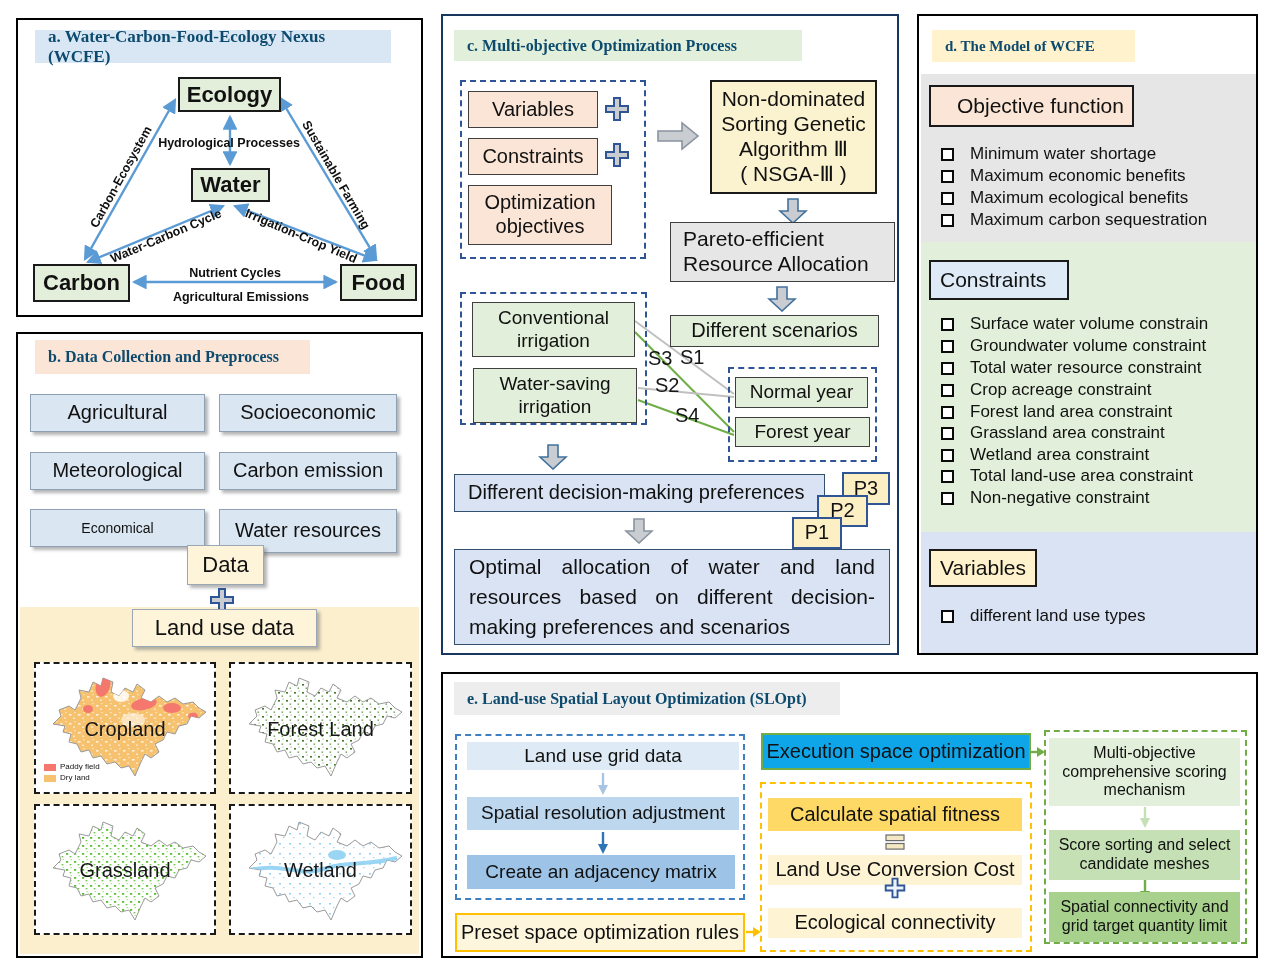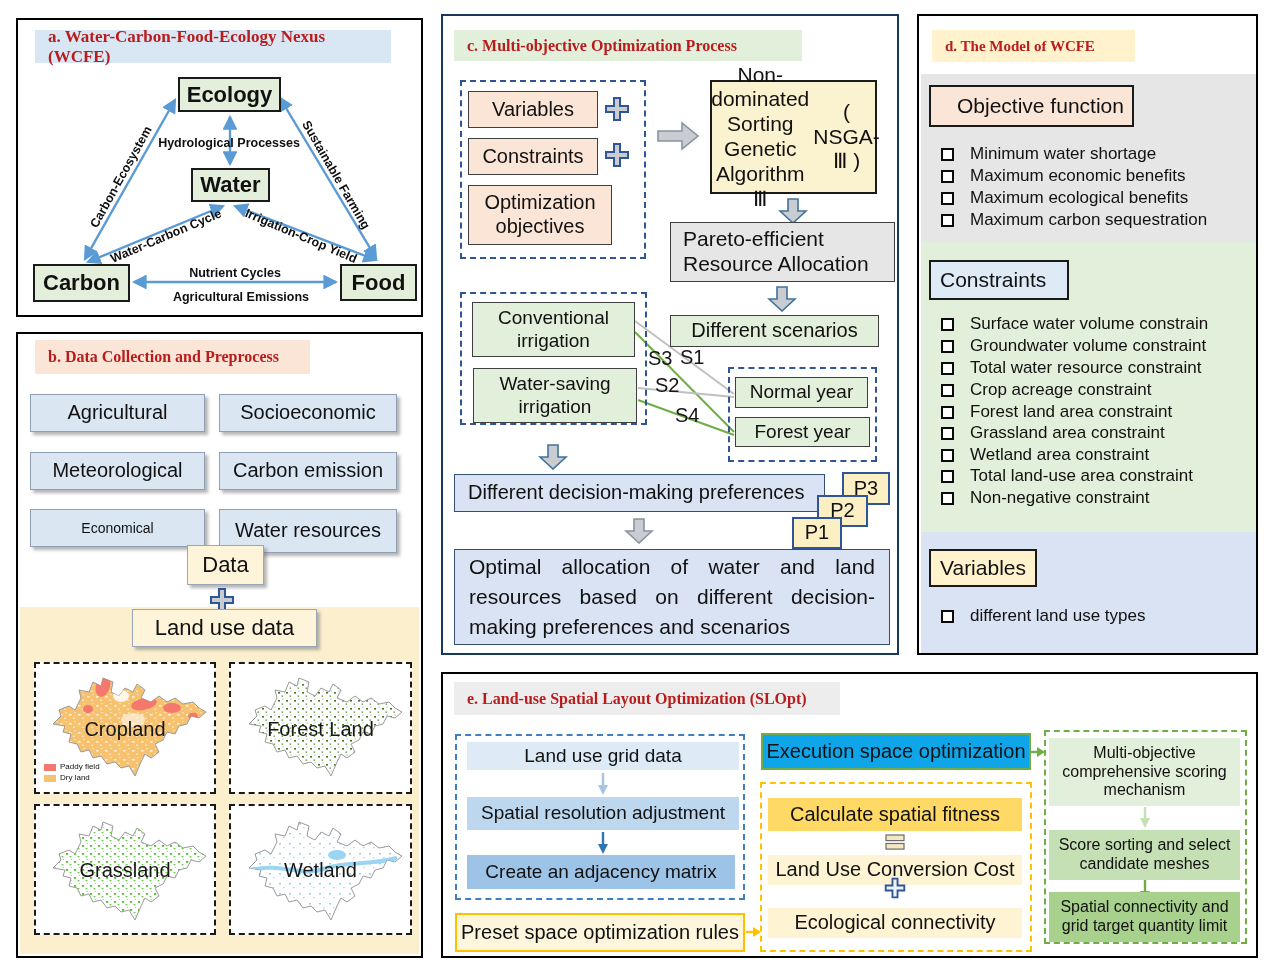--- a/index.html
+++ b/index.html
@@ -1,21 +1,21 @@
 <!DOCTYPE html>
 <html><head>
 <meta charset="utf-8">
 <style>
   html,body{margin:0;padding:0;background:#fff;}
   #canvas{position:relative;width:1267px;height:969px;background:#fff;
     font-family:"Liberation Sans",sans-serif;color:#111;overflow:hidden;}
   .abs{position:absolute;}
   .panel{position:absolute;background:#fff;border:2px solid #000;box-sizing:border-box;}
   .ptitle{position:absolute;font-family:"Liberation Serif",serif;font-weight:bold;
-    display:flex;align-items:center;padding-left:13px;box-sizing:border-box;color:#b91c1c;}
+    display:flex;align-items:center;padding-left:13px;box-sizing:border-box;color:#0c4a6e;}
   .box{position:absolute;display:flex;align-items:center;justify-content:center;
     text-align:center;box-sizing:border-box;color:#111;line-height:1.18;}
   .bordered{border:2px solid #1a1a1a;}
   .thinb{border:1.6px solid #3f3f3f;}
   .navyb{border:2.4px solid #2F5597;}
   .shadow{box-shadow:3px 3px 3px rgba(110,110,110,.5);}
   .dashNavy{position:absolute;border:2px dashed #2F5597;box-sizing:border-box;}
   .dashBlack{position:absolute;border:2px dashed #1a1a1a;box-sizing:border-box;background:#fff;}
   .dashGold{position:absolute;border:2.4px dashed #FFC000;box-sizing:border-box;}
   .dashGreen{position:absolute;border:2.2px dashed #70AD47;box-sizing:border-box;}
@@ -193,21 +193,21 @@
     <div class="box thinb" style="left:25px;top:122px;width:130px;height:37px;background:#FBE5D6;font-size:20px;">Constraints</div>
     <svg class="abs" style="left:161px;top:126px;" width="26" height="26" viewBox="0 0 26 26">
       <path d="M10 2 h6 v8 h8 v6 h-8 v8 h-6 v-8 H2 v-6 h8 z" fill="#C9CDD2" stroke="#2F5597" stroke-width="2"></path>
     </svg>
     <div class="box thinb" style="left:25px;top:169px;width:144px;height:60px;background:#FBE5D6;font-size:20px;">Optimization objectives</div>
 
     <svg class="abs" style="left:214px;top:104px;" width="42" height="32" viewBox="0 0 42 32">
       <path d="M1 11 h24 V3 l16 13 -16 13 v-8 H1 z" fill="#C9CDD2" stroke="#8a93a0" stroke-width="1.6"></path>
     </svg>
 
-    <div class="box bordered" style="left:267px;top:64px;width:167px;height:114px;background:#FBF2CF;font-size:21px;flex-direction:row;">
+    <div class="box bordered" style="left:267px;top:64px;width:167px;height:114px;background:#FBF2CF;font-size:21px;flex-direction:column;">
       <div style="padding:0 4px;">Non-dominated Sorting Genetic Algorithm Ⅲ</div>
       <div>( NSGA-Ⅲ )</div>
     </div>
 
     <svg class="abs" style="left:335px;top:182px;" width="30" height="26" viewBox="0 0 30 26">
       <path d="M10 1 h10 v12 h8 L15 25 L2 13 h8 z" fill="#C9CDD2" stroke="#41719C" stroke-width="1.6"></path>
     </svg>
 
     <div class="box thinb" style="left:227px;top:206px;width:225px;height:60px;background:#E7E6E6;font-size:21px;text-align:left;justify-content:flex-start;padding-left:12px;">Pareto-efficient Resource Allocation</div>
 

